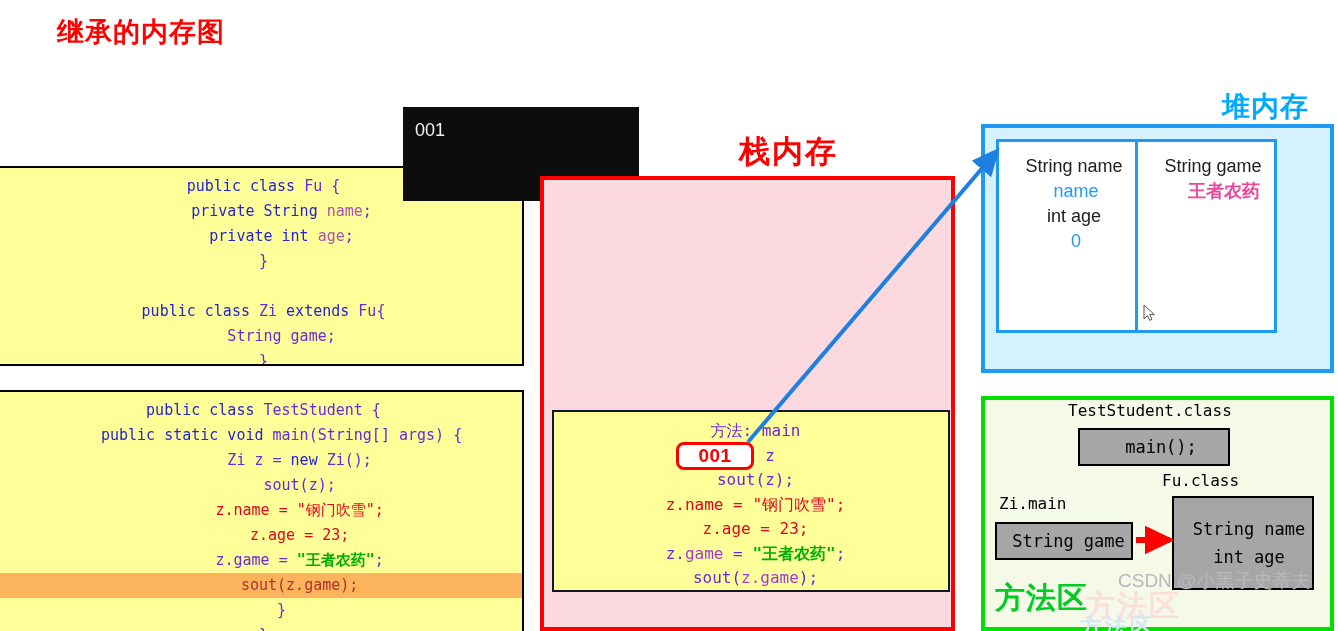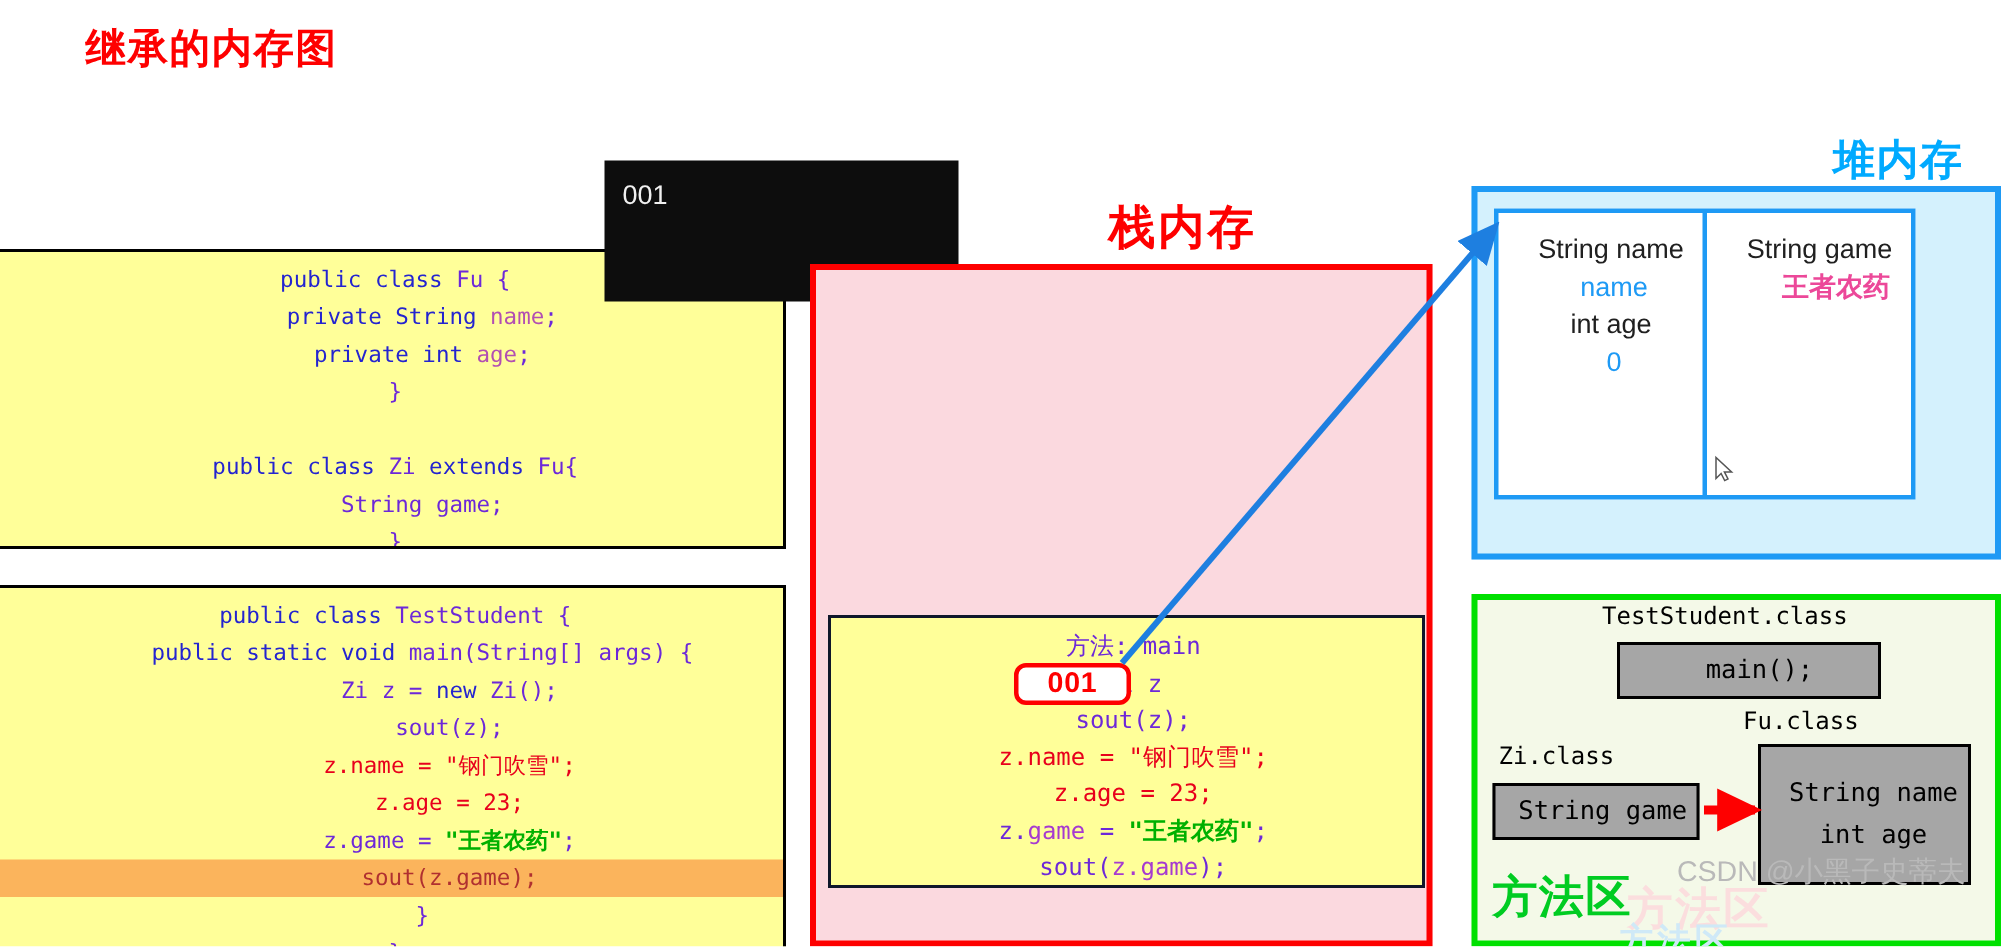--- a/index.html
+++ b/index.html
@@ -205,21 +205,21 @@
     font-size: 17px;
     color: #000000;
     display: flex;
     flex-direction: column;
     justify-content: center;
     padding-left: 14px;
   }
   .ma-chip .chip-line { line-height: 28px; white-space: nowrap; }
 
   #cap-teststudent { left: 1068px; top: 401px; }
-  #chip-main { left: 1078px; top: 428px; width: 176px; height: 38px; }
+  #chip-main { left: 1078px; top: 428px; width: 152px; height: 38px; }
   #cap-fu { left: 1162px; top: 471px; }
   #chip-fu { left: 1172px; top: 496px; width: 142px; height: 94px; padding-left: 12px; }
   #cap-zi { left: 999px; top: 494px; }
   #chip-zi { left: 995px; top: 522px; width: 138px; height: 38px; padding-left: 9px; }
 
   
   #overlay-svg {
     position: absolute;
     left: 0; top: 0;
     width: 1338px; height: 631px;
@@ -322,21 +322,21 @@
   <div id="method-box"></div>
   <div class="ma-caption" id="cap-teststudent">TestStudent.class</div>
   <div class="ma-chip" id="chip-main">
     <div class="chip-line">main();</div>
   </div>
   <div class="ma-caption" id="cap-fu">Fu.class</div>
   <div class="ma-chip" id="chip-fu">
     <div class="chip-line">String name</div>
     <div class="chip-line">int age</div>
   </div>
-  <div class="ma-caption" id="cap-zi">Zi.class</div>
+  <div class="ma-caption" id="cap-zi">Zi.main</div>
   <div class="ma-chip" id="chip-zi">
     <div class="chip-line">String game</div>
   </div>
   <div id="method-label">方法区</div>
 
   <div id="watermark-ghost">方法区</div>
   <div id="watermark-ghost2">方法区</div>
   <div id="watermark">CSDN @小黑子史蒂夫</div>
 
   <svg id="overlay-svg" viewBox="0 0 1338 631">

